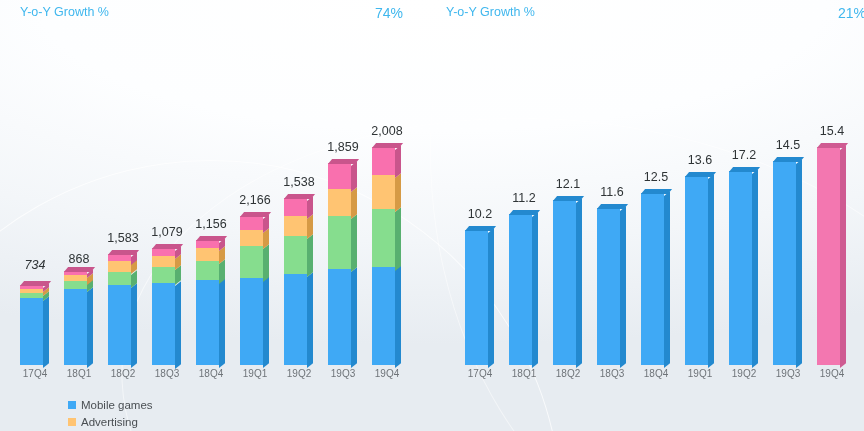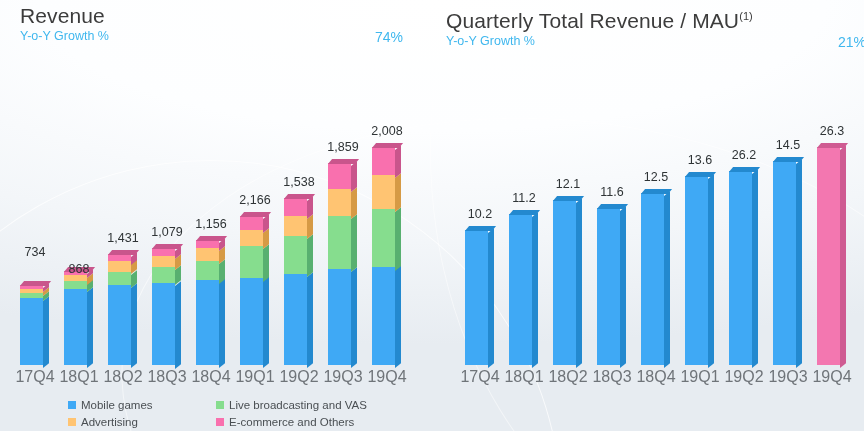--- a/index.html
+++ b/index.html
@@ -127,21 +127,21 @@
     left: 0;
     top: 368px;
     width: 100%;
     height: 18px;
   }
   .xlabel {
     position: absolute;
     top: 0;
     width: 44px;
     text-align: center;
-    font-size: 16px;
+    font-size: 10px;
     color: #6f7479;
     white-space: nowrap;
   }
 
   
   .bar {
     position: absolute;
     bottom: 0;
   }
   .seg {
@@ -209,21 +209,20 @@
 
 <div class="slide">
 
   <div class="swoosh swoosh-a"></div>
   <div class="swoosh swoosh-b"></div>
   <div class="swoosh swoosh-c"></div>
 
   <div class="panel panel-left">
 
     <div class="head">
-      <div class="title">Revenue</div>
       <div class="growth-row">
         <div class="growth-label">Y-o-Y Growth %</div>
         <div class="growth-value">74%</div>
       </div>
     </div>
 
     <div class="plot" id="plot-left">
         <div class="bar" style="left: 20px; width: 29px; height: 79.6873px;">
           <div class="seg" style="height: 67.3108px; bottom: 0px;">
             <div class="front" style="background: rgb(63, 169, 245);"></div>
@@ -236,61 +235,61 @@
           <div class="seg" style="height: 3.7998px; bottom: 72.3048px;">
             <div class="front" style="background: rgb(255, 196, 114);"></div>
             <div class="side" style="background: rgb(214, 154, 69); transform: skewY(-38deg); transform-origin: left top;"></div>
           </div>
           <div class="seg" style="height: 3.58267px; bottom: 76.1046px;">
             <div class="front" style="background: rgb(249, 112, 174);"></div>
             <div class="side" style="background: rgb(201, 85, 140); transform: skewY(-38deg); transform-origin: left top;"></div>
             <div class="cap-top" style="top: -4px; background: rgb(201, 85, 140);"></div>
           </div>
         </div>
-        <div class="value-label" style="left: 9px; bottom: 106px;">734</div>
+        <div class="value-label" style="left: 9px; bottom: 93px; font-style: italic;">734</div>
         <div class="bar" style="left: 64px; width: 29px; height: 94.2351px;">
           <div class="seg" style="height: 75.996px; bottom: 0px;">
             <div class="front" style="background: rgb(63, 169, 245);"></div>
             <div class="side" style="background: rgb(35, 137, 207); transform: skewY(-38deg); transform-origin: left top;"></div>
           </div>
           <div class="seg" style="height: 7.5996px; bottom: 75.996px;">
             <div class="front" style="background: rgb(134, 221, 142);"></div>
             <div class="side" style="background: rgb(88, 176, 112); transform: skewY(-38deg); transform-origin: left top;"></div>
           </div>
           <div class="seg" style="height: 6.51394px; bottom: 83.5956px;">
             <div class="front" style="background: rgb(255, 196, 114);"></div>
             <div class="side" style="background: rgb(214, 154, 69); transform: skewY(-38deg); transform-origin: left top;"></div>
           </div>
           <div class="seg" style="height: 4.1255px; bottom: 90.1096px;">
             <div class="front" style="background: rgb(249, 112, 174);"></div>
             <div class="side" style="background: rgb(201, 85, 140); transform: skewY(-38deg); transform-origin: left top;"></div>
             <div class="cap-top" style="top: -4px; background: rgb(201, 85, 140);"></div>
           </div>
         </div>
-        <div class="value-label" style="left: 53px; bottom: 89px;">868</div>
+        <div class="value-label" style="left: 53px; bottom: 99px;">868</div>
         <div class="bar" style="left: 108px; width: 29px; height: 111.497px;">
           <div class="seg" style="height: 80.3386px; bottom: 0px;">
             <div class="front" style="background: rgb(63, 169, 245);"></div>
             <div class="side" style="background: rgb(35, 137, 207); transform: skewY(-38deg); transform-origin: left top;"></div>
           </div>
           <div class="seg" style="height: 13.0279px; bottom: 80.3386px;">
             <div class="front" style="background: rgb(134, 221, 142);"></div>
             <div class="side" style="background: rgb(88, 176, 112); transform: skewY(-38deg); transform-origin: left top;"></div>
           </div>
           <div class="seg" style="height: 10.3137px; bottom: 93.3665px;">
             <div class="front" style="background: rgb(255, 196, 114);"></div>
             <div class="side" style="background: rgb(214, 154, 69); transform: skewY(-38deg); transform-origin: left top;"></div>
           </div>
           <div class="seg" style="height: 7.81673px; bottom: 103.68px;">
             <div class="front" style="background: rgb(249, 112, 174);"></div>
             <div class="side" style="background: rgb(201, 85, 140); transform: skewY(-38deg); transform-origin: left top;"></div>
             <div class="cap-top" style="top: -4px; background: rgb(201, 85, 140);"></div>
           </div>
         </div>
-        <div class="value-label" style="left: 97px; bottom: 120.497px;">1,431</div>
+        <div class="value-label" style="left: 97px; bottom: 120.497px;">1,583</div>
         <div class="bar" style="left: 152px; width: 29px; height: 117.142px;">
           <div class="seg" style="height: 82.51px; bottom: 0px;">
             <div class="front" style="background: rgb(63, 169, 245);"></div>
             <div class="side" style="background: rgb(35, 137, 207); transform: skewY(-38deg); transform-origin: left top;"></div>
           </div>
           <div class="seg" style="height: 15.1992px; bottom: 82.51px;">
             <div class="front" style="background: rgb(134, 221, 142);"></div>
             <div class="side" style="background: rgb(88, 176, 112); transform: skewY(-38deg); transform-origin: left top;"></div>
           </div>
           <div class="seg" style="height: 11.3994px; bottom: 97.7092px;">
@@ -414,21 +413,20 @@
         <div class="xlabel" style="left: 233px;">19Q1</div>
         <div class="xlabel" style="left: 277px;">19Q2</div>
         <div class="xlabel" style="left: 321px;">19Q3</div>
         <div class="xlabel" style="left: 365px;">19Q4</div>
       </div>
   </div>
 
   <div class="panel panel-right">
 
     <div class="head">
-      <div class="title"><span>Quarterly Total Revenue / MAU</span><span class="sup">(1)</span></div>
       <div class="growth-row">
         <div class="growth-label">Y-o-Y Growth %</div>
         <div class="growth-value">21%</div>
       </div>
     </div>
 
     <div class="plot" id="plot-right">
         <div class="bar" style="left: 25px; width: 29px; height: 135.16px;">
           <div class="seg" style="height: 135.16px; bottom: 0px;">
             <div class="front" style="background: rgb(63, 169, 245);"></div>
@@ -477,63 +475,55 @@
           </div>
         </div>
         <div class="value-label" style="left: 234px; bottom: 198.325px;">13.6</div>
         <div class="bar" style="left: 289px; width: 29px; height: 194.104px;">
           <div class="seg" style="height: 194.104px; bottom: 0px;">
             <div class="front" style="background: rgb(63, 169, 245);"></div>
             <div class="side" style="background: rgb(35, 137, 207); transform: skewY(-38deg); transform-origin: left top;"></div>
             <div class="cap-top" style="top: -4px; background: rgb(35, 137, 207);"></div>
           </div>
         </div>
-        <div class="value-label" style="left: 278px; bottom: 203.104px;">26.2</div>
+        <div class="value-label" style="left: 278px; bottom: 203.104px;">17.2</div>
         <div class="bar" style="left: 333px; width: 29px; height: 203.662px;">
           <div class="seg" style="height: 203.662px; bottom: 0px;">
             <div class="front" style="background: rgb(63, 169, 245);"></div>
             <div class="side" style="background: rgb(35, 137, 207); transform: skewY(-38deg); transform-origin: left top;"></div>
             <div class="cap-top" style="top: -4px; background: rgb(35, 137, 207);"></div>
           </div>
         </div>
         <div class="value-label" style="left: 322px; bottom: 212.662px;">14.5</div>
         <div class="bar" style="left: 377px; width: 29px; height: 218px;">
           <div class="seg" style="height: 218px; bottom: 0px;">
             <div class="front" style="background: rgb(243, 119, 176);"></div>
             <div class="side" style="background: rgb(207, 91, 146); transform: skewY(-38deg); transform-origin: left top;"></div>
             <div class="cap-top" style="top: -4px; background: rgb(207, 91, 146);"></div>
           </div>
         </div>
-        <div class="value-label" style="left: 366px; bottom: 227px;">26.3</div>
+        <div class="value-label" style="left: 366px; bottom: 227px;">15.4</div>
       </div>
     <div class="axis-row" id="axis-right">
         <div class="xlabel" style="left: 18px;">17Q4</div>
         <div class="xlabel" style="left: 62px;">18Q1</div>
         <div class="xlabel" style="left: 106px;">18Q2</div>
         <div class="xlabel" style="left: 150px;">18Q3</div>
         <div class="xlabel" style="left: 194px;">18Q4</div>
         <div class="xlabel" style="left: 238px;">19Q1</div>
         <div class="xlabel" style="left: 282px;">19Q2</div>
         <div class="xlabel" style="left: 326px;">19Q3</div>
         <div class="xlabel" style="left: 370px;">19Q4</div>
       </div>
   </div>
 
   <div class="legend" id="legend">
       <div class="legend-item" style="left: 0px; top: 0px;">
         <span class="swatch" style="background: rgb(63, 169, 245);"></span>
         <span>Mobile games</span>
       </div>
-      <div class="legend-item" style="left: 148px; top: 0px;">
-        <span class="swatch" style="background: rgb(134, 221, 142);"></span>
-        <span>Live broadcasting and VAS</span>
-      </div>
       <div class="legend-item" style="left: 0px; top: 17px;">
         <span class="swatch" style="background: rgb(255, 196, 114);"></span>
         <span>Advertising</span>
       </div>
-      <div class="legend-item" style="left: 148px; top: 17px;">
-        <span class="swatch" style="background: rgb(249, 112, 174);"></span>
-        <span>E-commerce and Others</span>
-      </div>
     </div>
 
 </div>
 
 </body></html>

